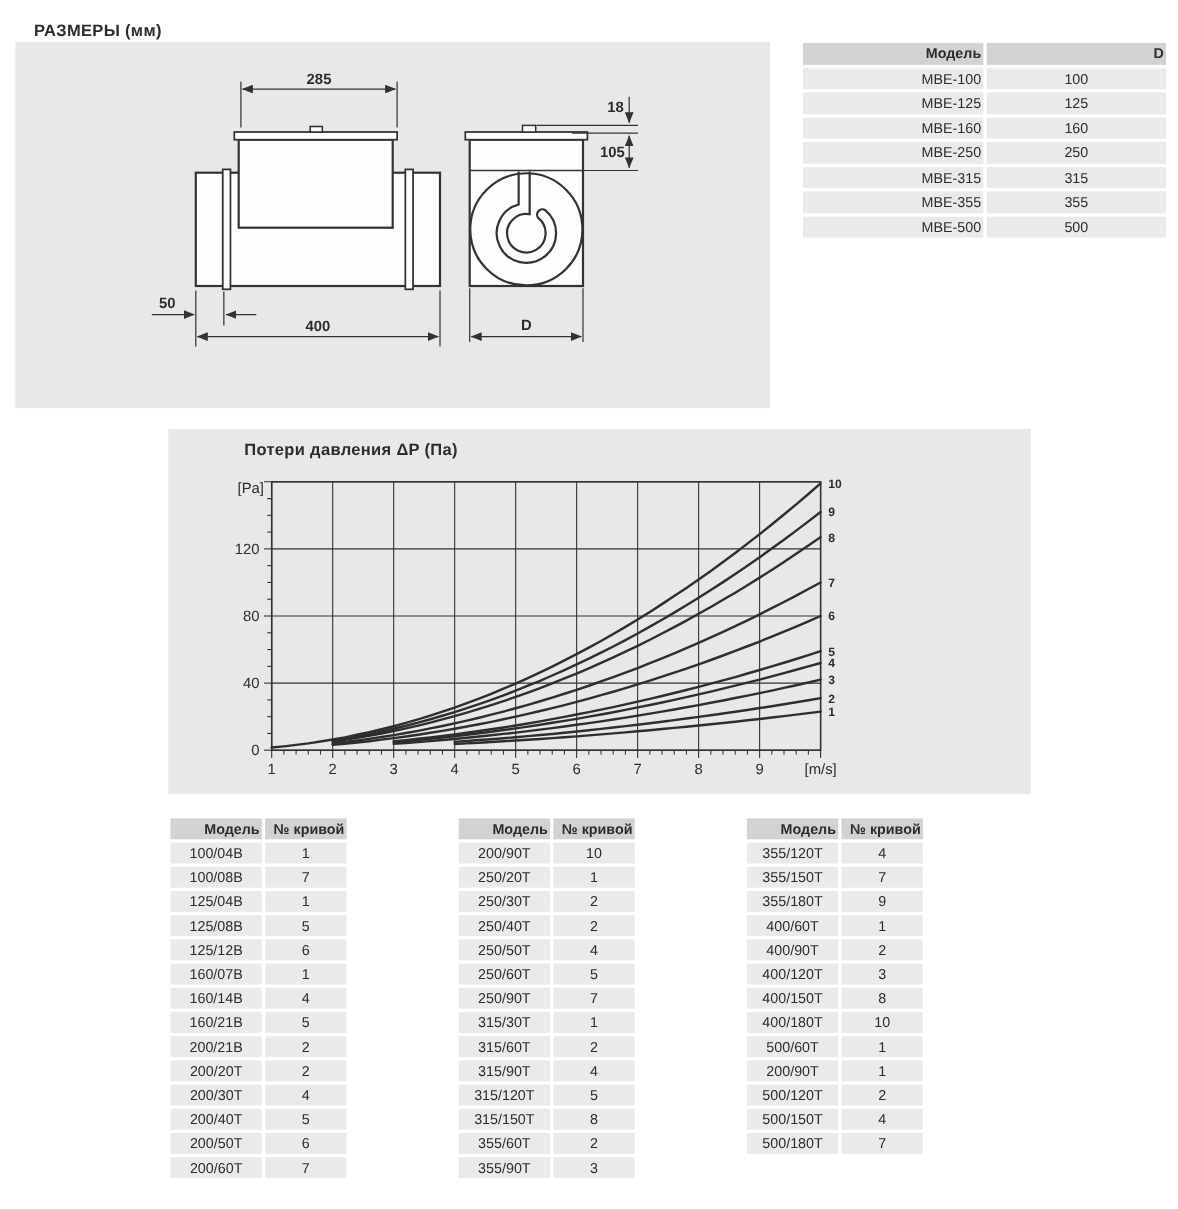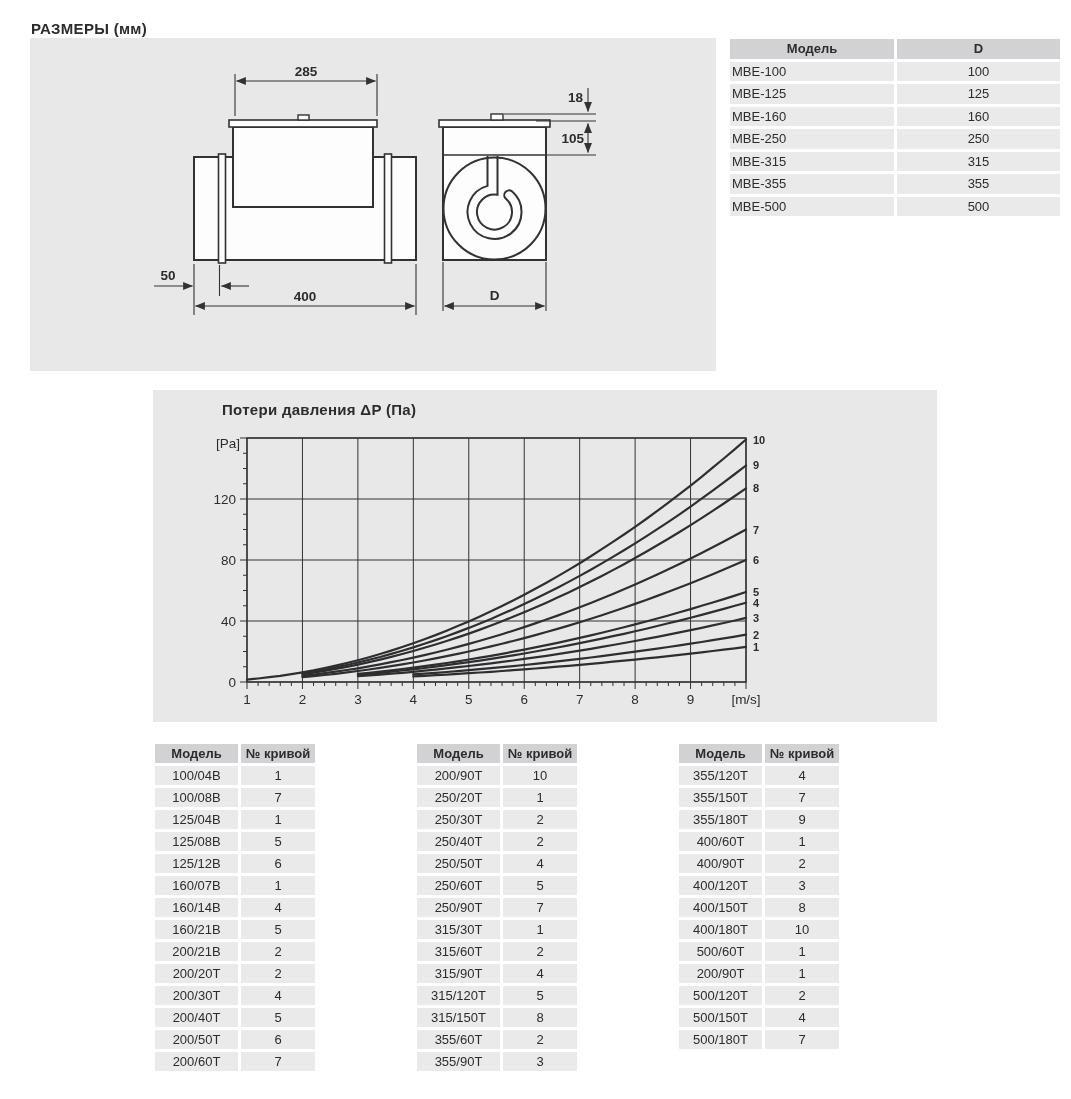--- a/index.html
+++ b/index.html
@@ -5,45 +5,45 @@
   html,body{margin:0;padding:0}
   body{
     width:1071px;height:1099px;position:relative;background:#ffffff;
     font-family:"Liberation Sans",sans-serif;color:#2c2c2e;overflow:hidden;
   }
   #page-title{
     position:absolute;left:18px;top:7px;margin:13px;
     font-size:15px;font-weight:700;letter-spacing:.3px;
   }
   .panel{position:absolute;background:#e8e8e9}
-  #drawing-panel{left:30px;top:38px;width:686px;height:333px}
+  #drawing-panel{left:14px;top:38px;width:686px;height:333px}
   #chart-panel{left:153px;top:390px;width:784px;height:332px}
   #chart-title{
     position:absolute;left:69px;top:11px;
     font-size:15px;font-weight:700;letter-spacing:.3px;
   }
   
   .tablebox{position:absolute}
   #model-table-box{left:727px;top:36px;width:336px}
   #curve-table-1{left:152px;top:741px;width:166px}
   #curve-table-2{left:414px;top:741px;width:166px}
   #curve-table-3{left:676px;top:741px;width:166px}
   .tablebox table{border-collapse:separate;border-spacing:3px;width:100%;table-layout:fixed}
   .tablebox th{
-    background:#d2d2d4;font-weight:700;font-size:13px;text-align:center;
+    background:#d2d2d4;font-weight:700;font-size:13px;text-align:right;
     padding:0 2px;height:19px;vertical-align:middle;
   }
   .tablebox td{
     background:#eaeaeb;font-size:13px;text-align:center;
     padding:0 2px;height:19px;vertical-align:middle;
   }
   #model-table-box th{height:19.5px}
   #model-table-box td{height:19.5px}
   #model-table-box th:first-child{width:160px}
-  #model-table-box td:first-child{text-align:left;}
+  #model-table-box td:first-child{text-align:right;}
   .curve-table th:first-child{width:79px}
   svg text{font-family:"Liberation Sans",sans-serif}
 </style>
 </head>
 <body>
 
 <h1 id="page-title">РАЗМЕРЫ (мм)</h1>
 
 <div class="panel" id="drawing-panel">
   <svg width="686" height="333" viewBox="0 0 686 333">

